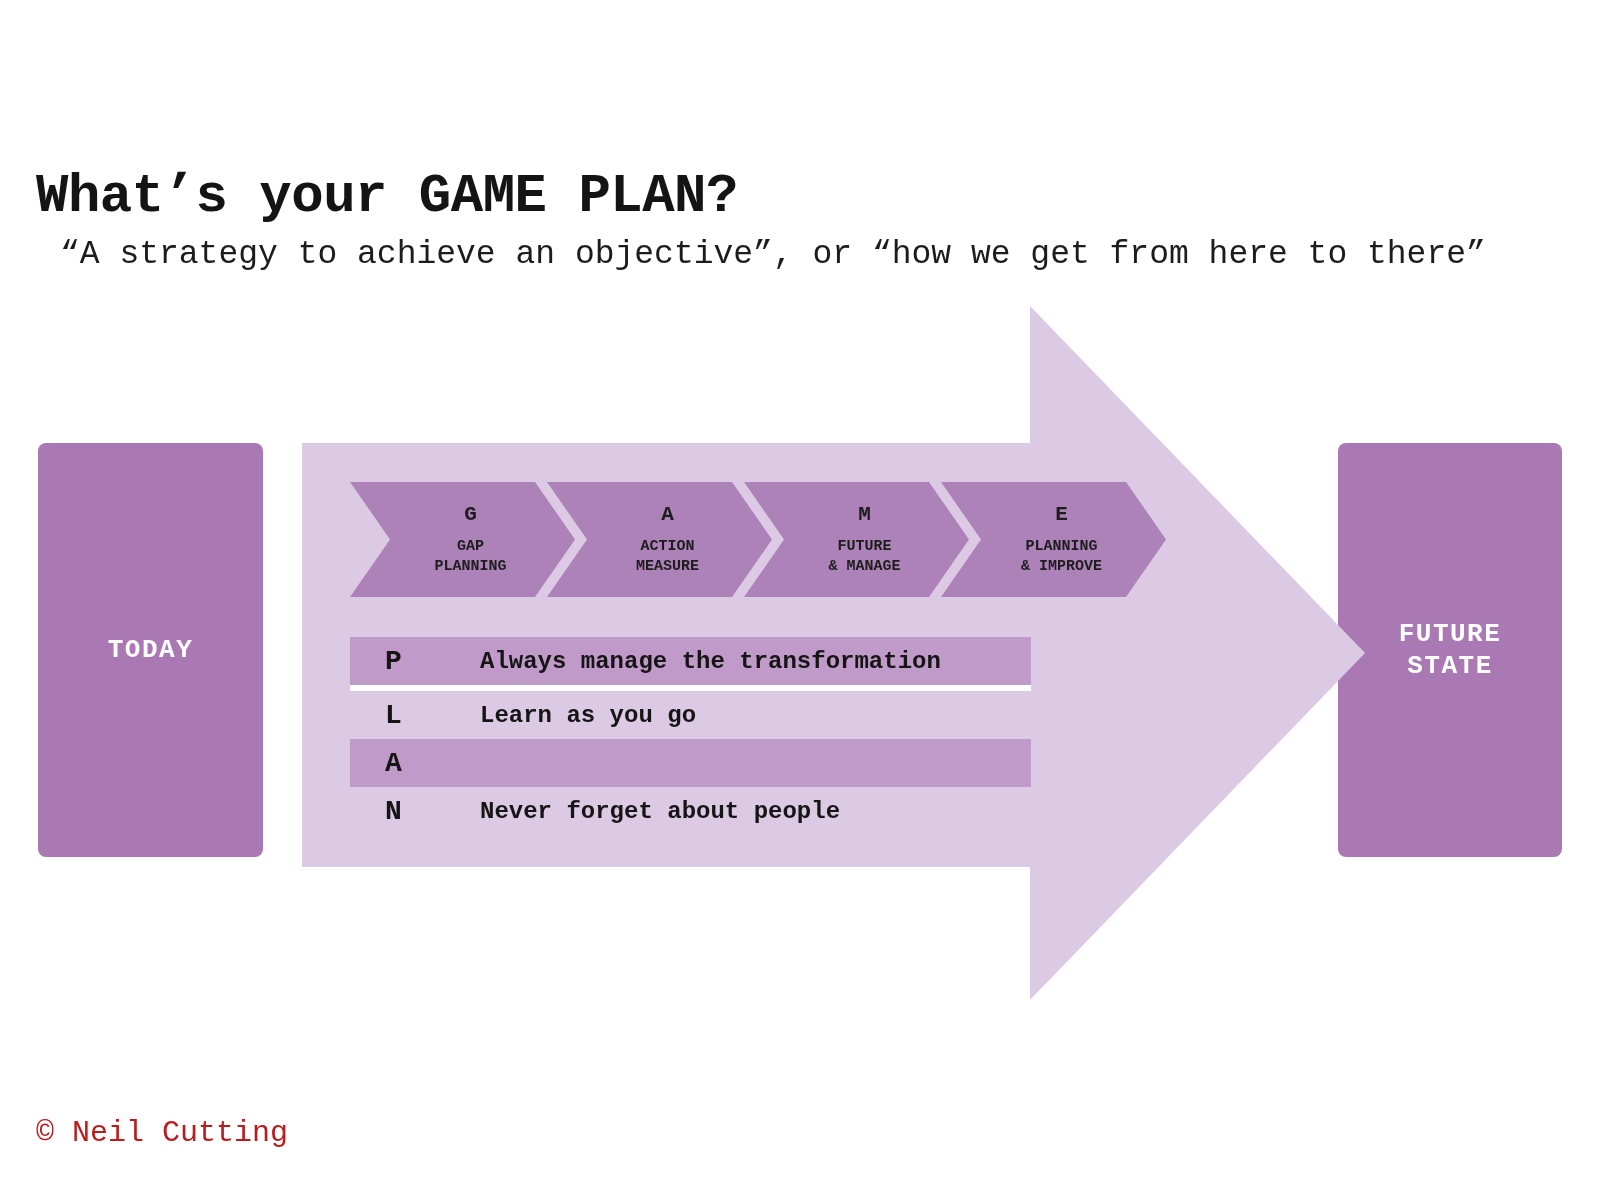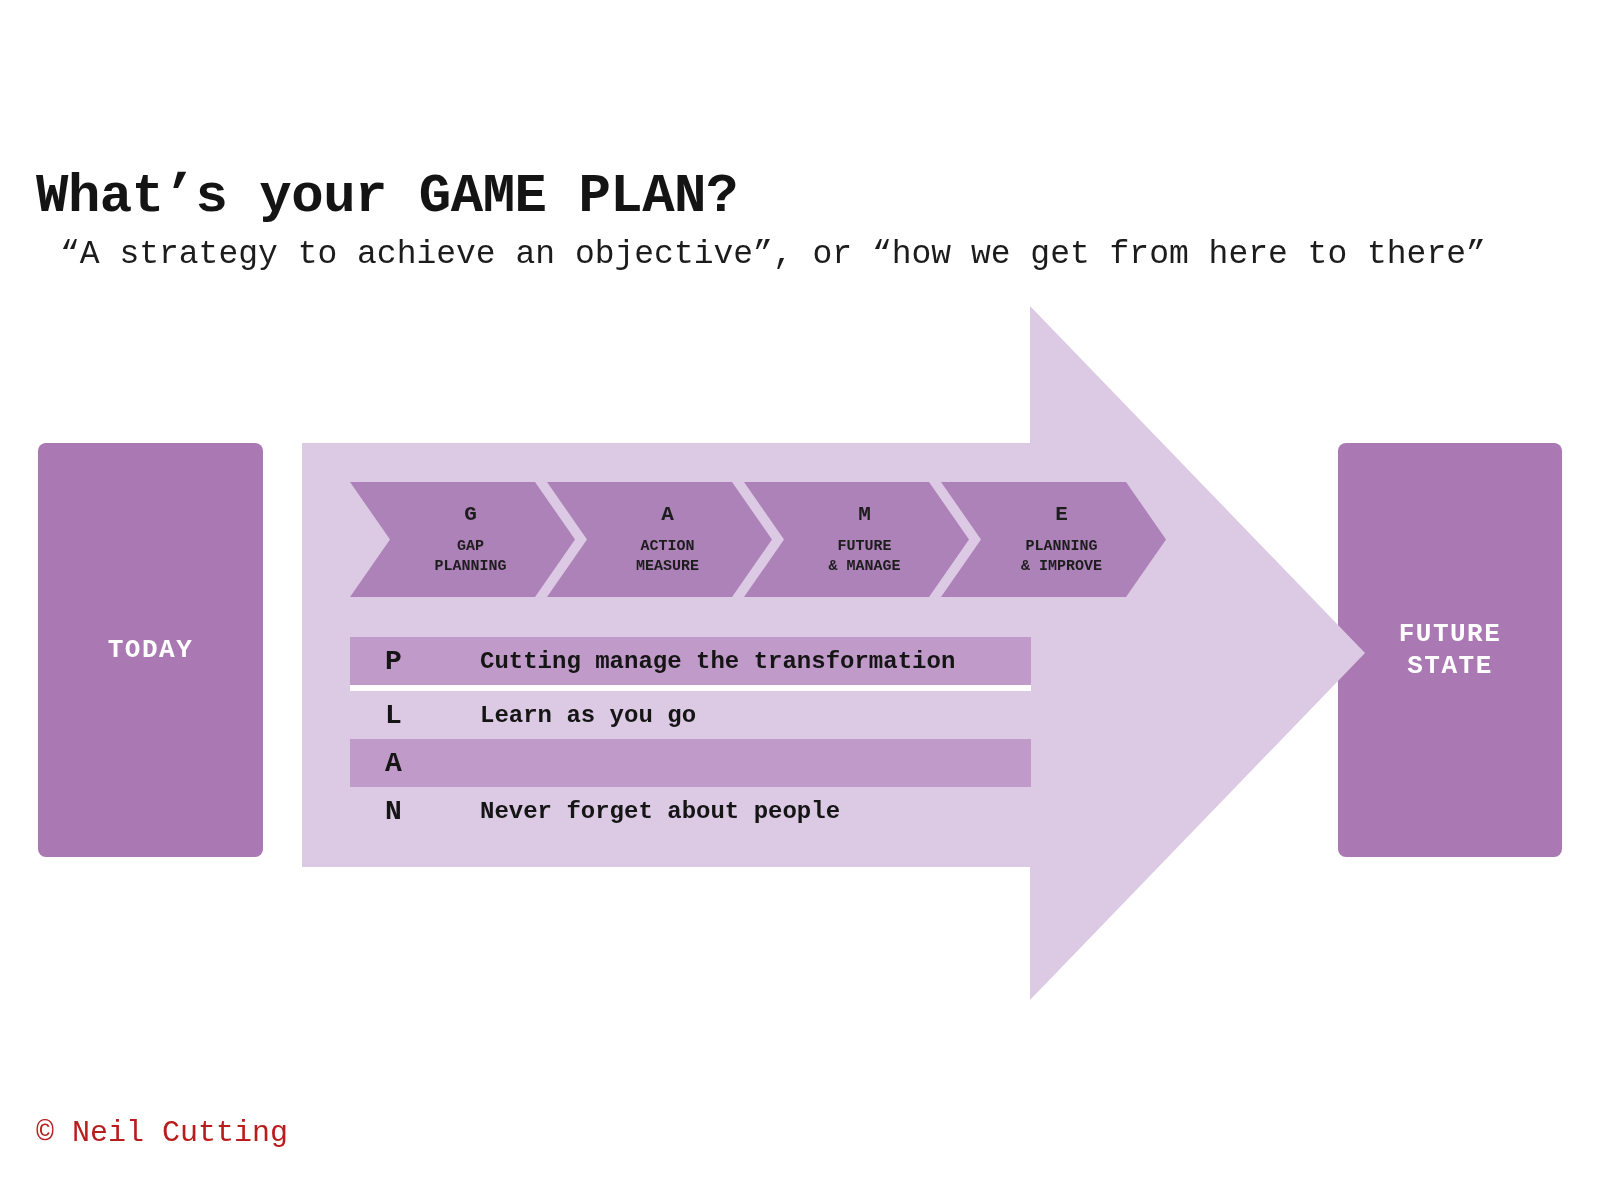--- a/index.html
+++ b/index.html
@@ -108,21 +108,21 @@
     <div class="letter">E</div>
     <div class="name">
       <div>PLANNING</div>
       <div>&amp; IMPROVE</div>
     </div>
   </div>
 
   <div class="plan">
     <div class="plan-row banded sep">
       <div class="plan-letter">P</div>
-      <div class="plan-text">Cutting manage the transformation</div>
+      <div class="plan-text">Always manage the transformation</div>
     </div>
     <div class="plan-row">
       <div class="plan-letter">L</div>
       <div class="plan-text">Learn as you go</div>
     </div>
     <div class="plan-row banded">
       <div class="plan-letter">A</div>
     </div>
     <div class="plan-row">
       <div class="plan-letter">N</div>

